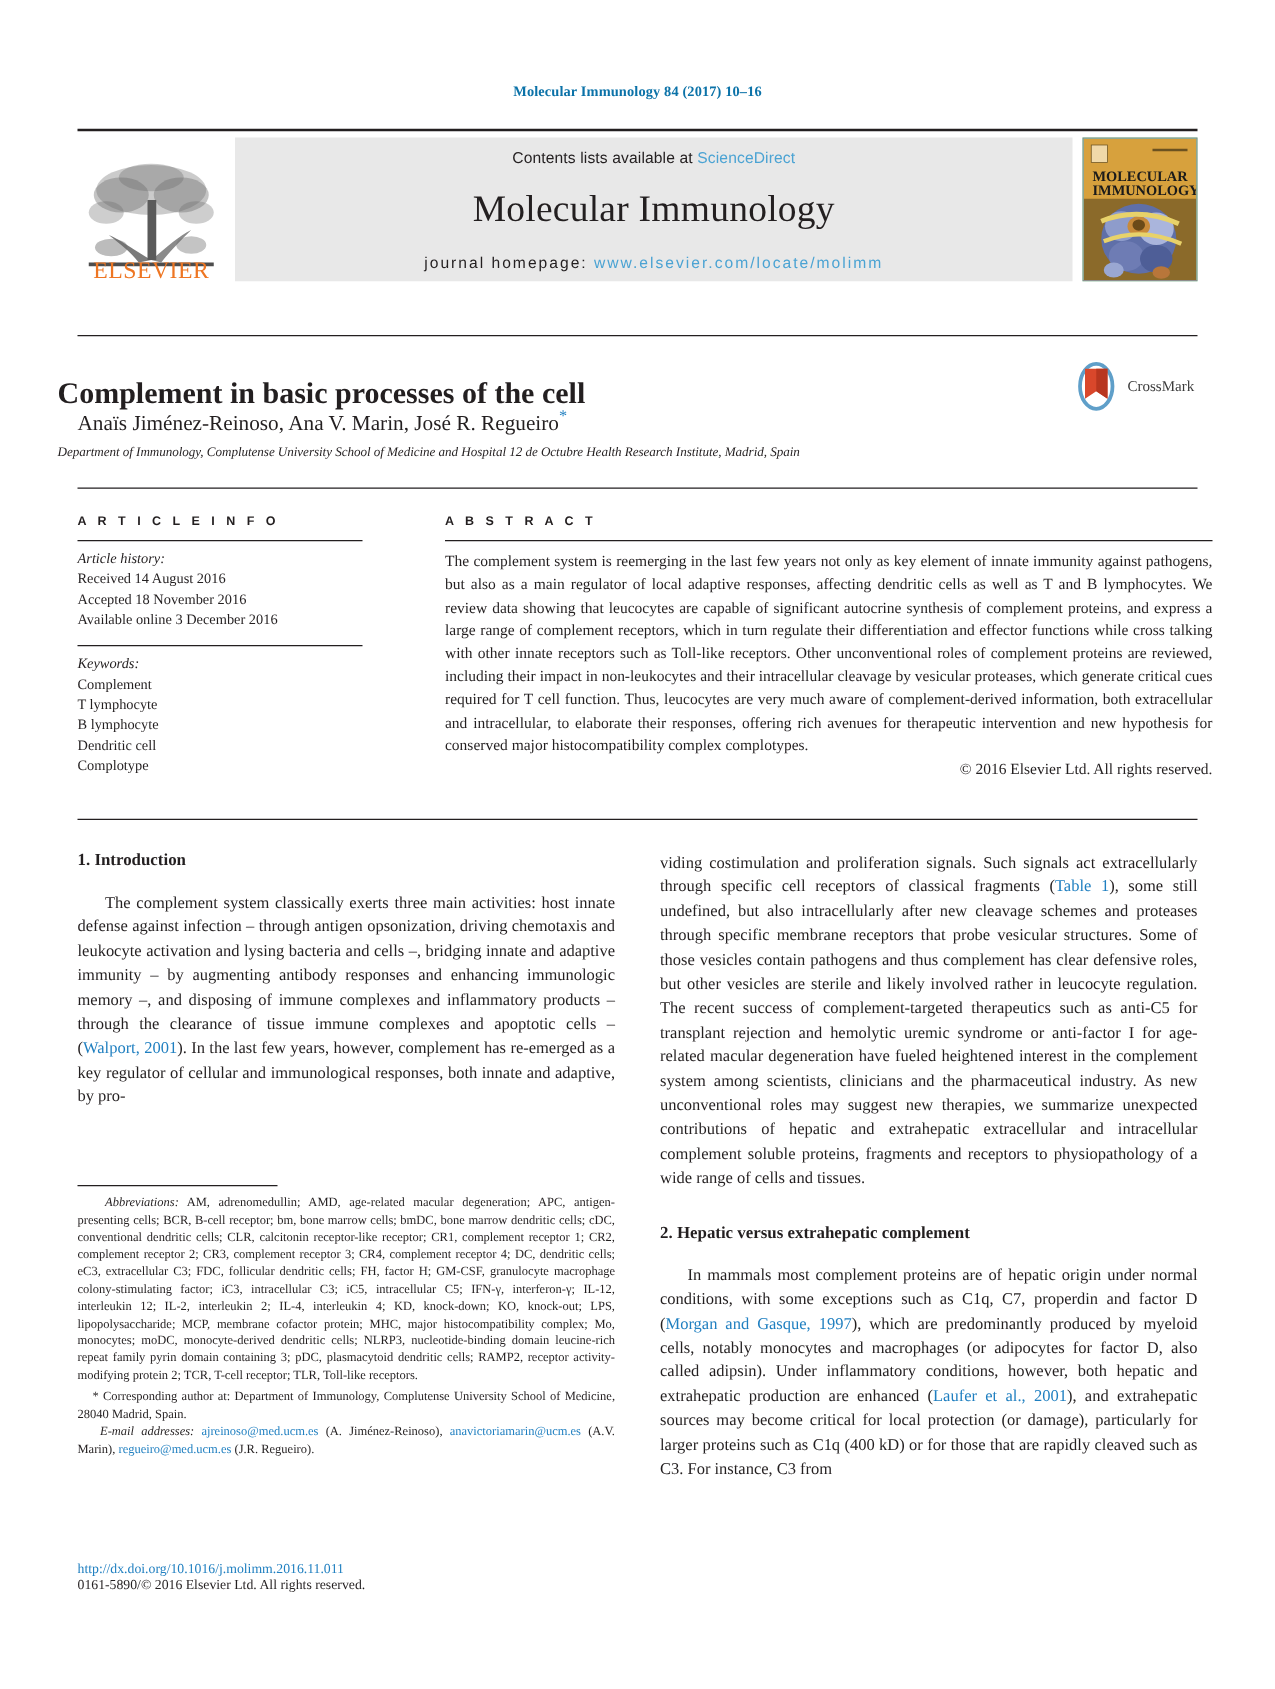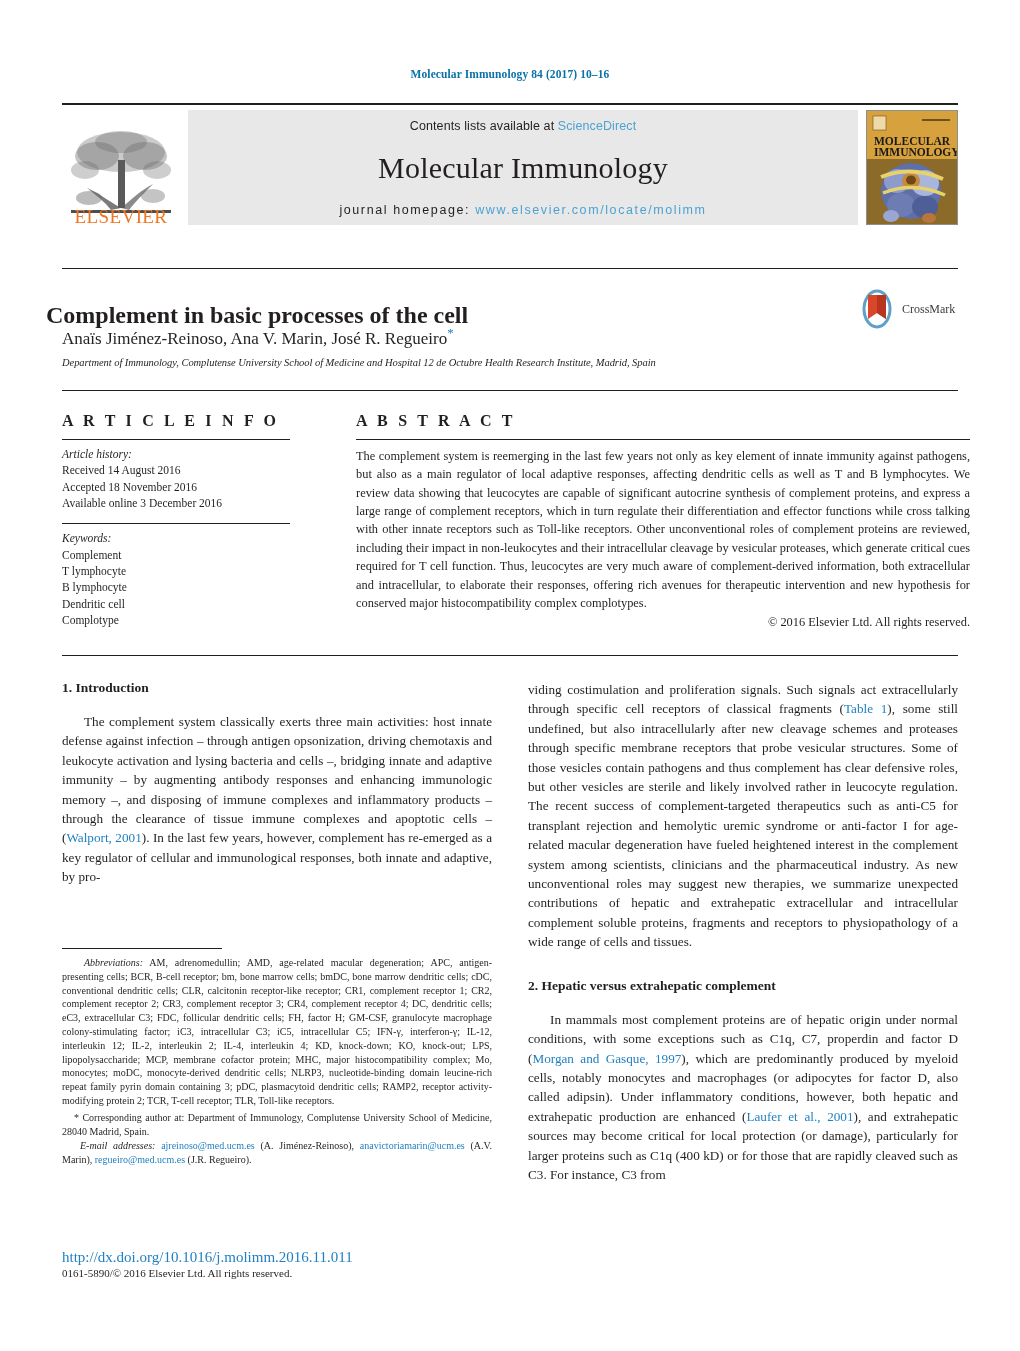--- a/index.html
+++ b/index.html
@@ -142,21 +142,21 @@
     left: 62px;
     width: 740px;
     font-family: "Liberation Serif", serif;
     font-size: 17px;
     color: #231f20;
   }
   .author-line .star { color: #1f7fc0; font-size: 13px; vertical-align: super; }
   .affiliation {
     position: absolute;
     top: 357px;
-    left: 62px;
+    left: 46px;
     width: 780px;
     font-family: "Liberation Serif", serif;
     font-style: italic;
     font-size: 10.5px;
     color: #231f20;
     letter-spacing: -0.05px;
   }
   .crossmark {
     position: absolute;
     top: 287px;
@@ -175,22 +175,22 @@
 
   
   .info-rule-top {
     position: absolute;
     top: 390px;
     left: 62px;
     width: 896px;
     border-top: 0.9px solid #231f20;
   }
   .sec-head {
-    font-family: Liberation Serif, serif;
-    font-size: 16px;
+    font-family: Liberation Sans, sans-serif;
+    font-size: 10px;
     font-weight: bold;
     letter-spacing: 3.2px;
     color: #231f20;
   }
   .info-col {
     position: absolute;
     top: 412px;
     left: 62px;
     width: 258px;
   }
@@ -309,21 +309,21 @@
   .fn.corr { text-indent: 12px; margin-top: 3px; }
   .fn.email { text-indent: 18px; margin-top: 1px; }
   .doi-block {
     position: absolute;
     top: 1249px;
     left: 62px;
     width: 430px;
   }
   .doi-link {
     font-family: "Liberation Serif", serif;
-    font-size: 15px;
+    font-size: 11px;
     color: #1f7fc0;
     display: block;
     text-decoration: none;
   }
   .issn {
     font-family: "Liberation Serif", serif;
     font-size: 11px;
     color: #231f20;
     display: block;
     margin-top: 1px;

